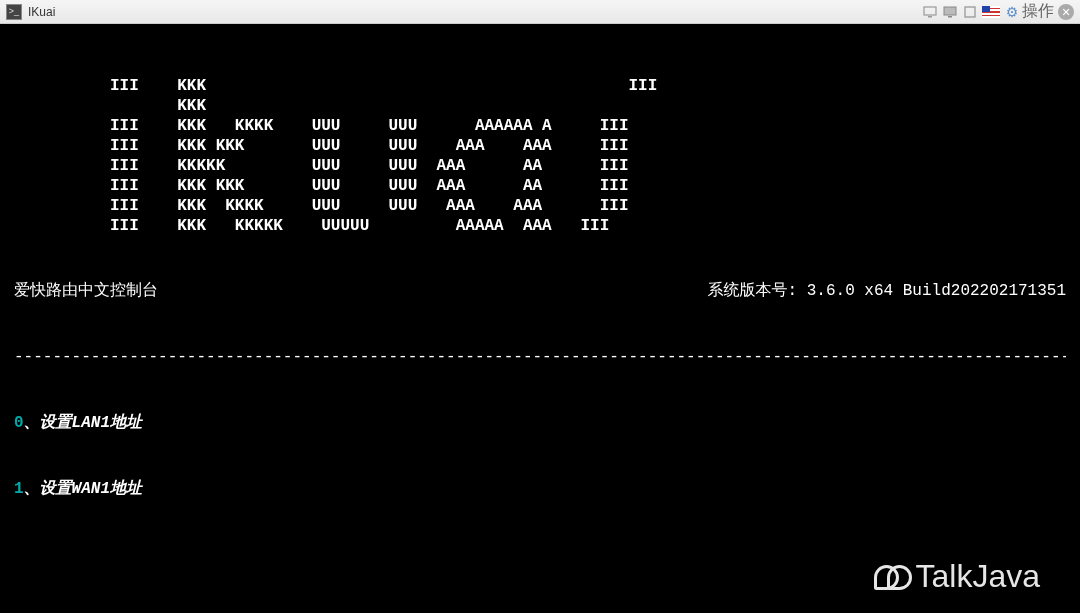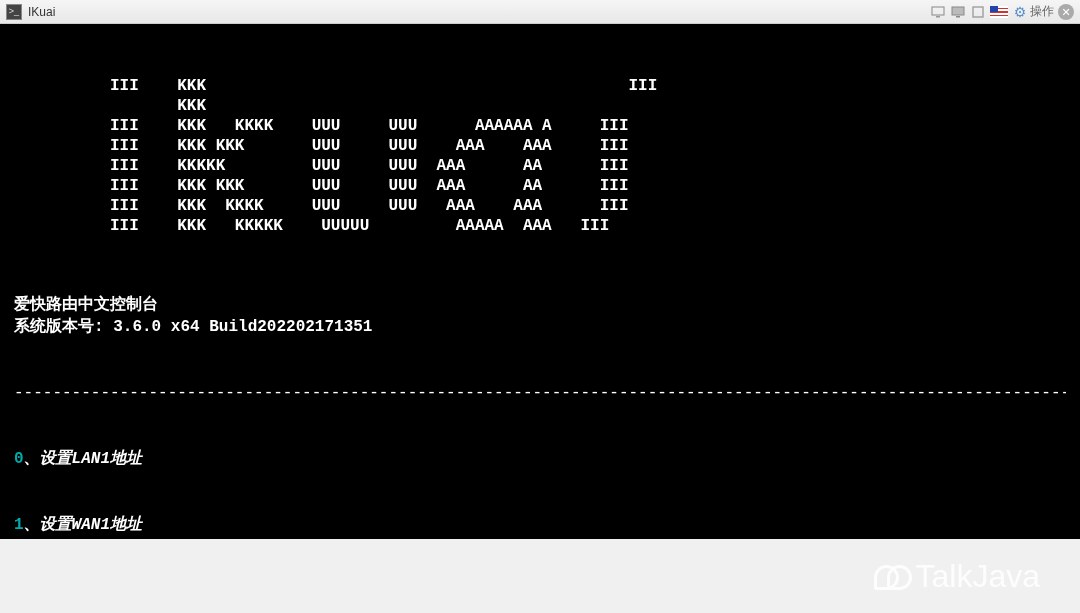--- a/index.html
+++ b/index.html
@@ -62,52 +62,50 @@
         repeating-linear-gradient(#fff 0 1.7px, #cc3333 1.7px 3.4px);
     }
     .flag-icon::after {
       content: '';
       position: absolute;
       left: 0; top: 0;
       width: 8px; height: 6.5px;
       background: #2244aa;
     }
     .gear-icon { color: #5a8fcc; font-size: 14px; }
-    .ops-text { font-size: 12px; color: #666; margin-left: 2px; }
+    .ops-text { font-size: 16px; color: #666; margin-left: 2px; }
     .close-btn {
       background: #aaa;
       color: #fff;
       border-radius: 50%;
       width: 16px;
       height: 16px;
       font-size: 11px;
       line-height: 16px;
       text-align: center;
     }
     .terminal {
       background: #000;
-      height: 515px;
+      height: 589px;
       padding: 8px 14px;
       font-family: 'Courier New', monospace;
       font-size: 16px;
       line-height: 22px;
       color: #fff;
       white-space: pre;
       overflow: hidden;
     }
     .ascii-logo {
       color: #fff;
       font-weight: bold;
       line-height: 20px;
     }
     .console-header {
       display: flex;
-      margin-top: 14px;
-      font-weight: bold;
-      flex-direction: column;
+      font-weight: normal;
     }
     .console-title { flex: 1; }
     .version { text-align: left; }
     .divider {
       color: #fff;
       letter-spacing: 0;
       overflow: hidden;
       width: 100%;
     }
     .menu-line { white-space: nowrap; font-weight: bold; }

